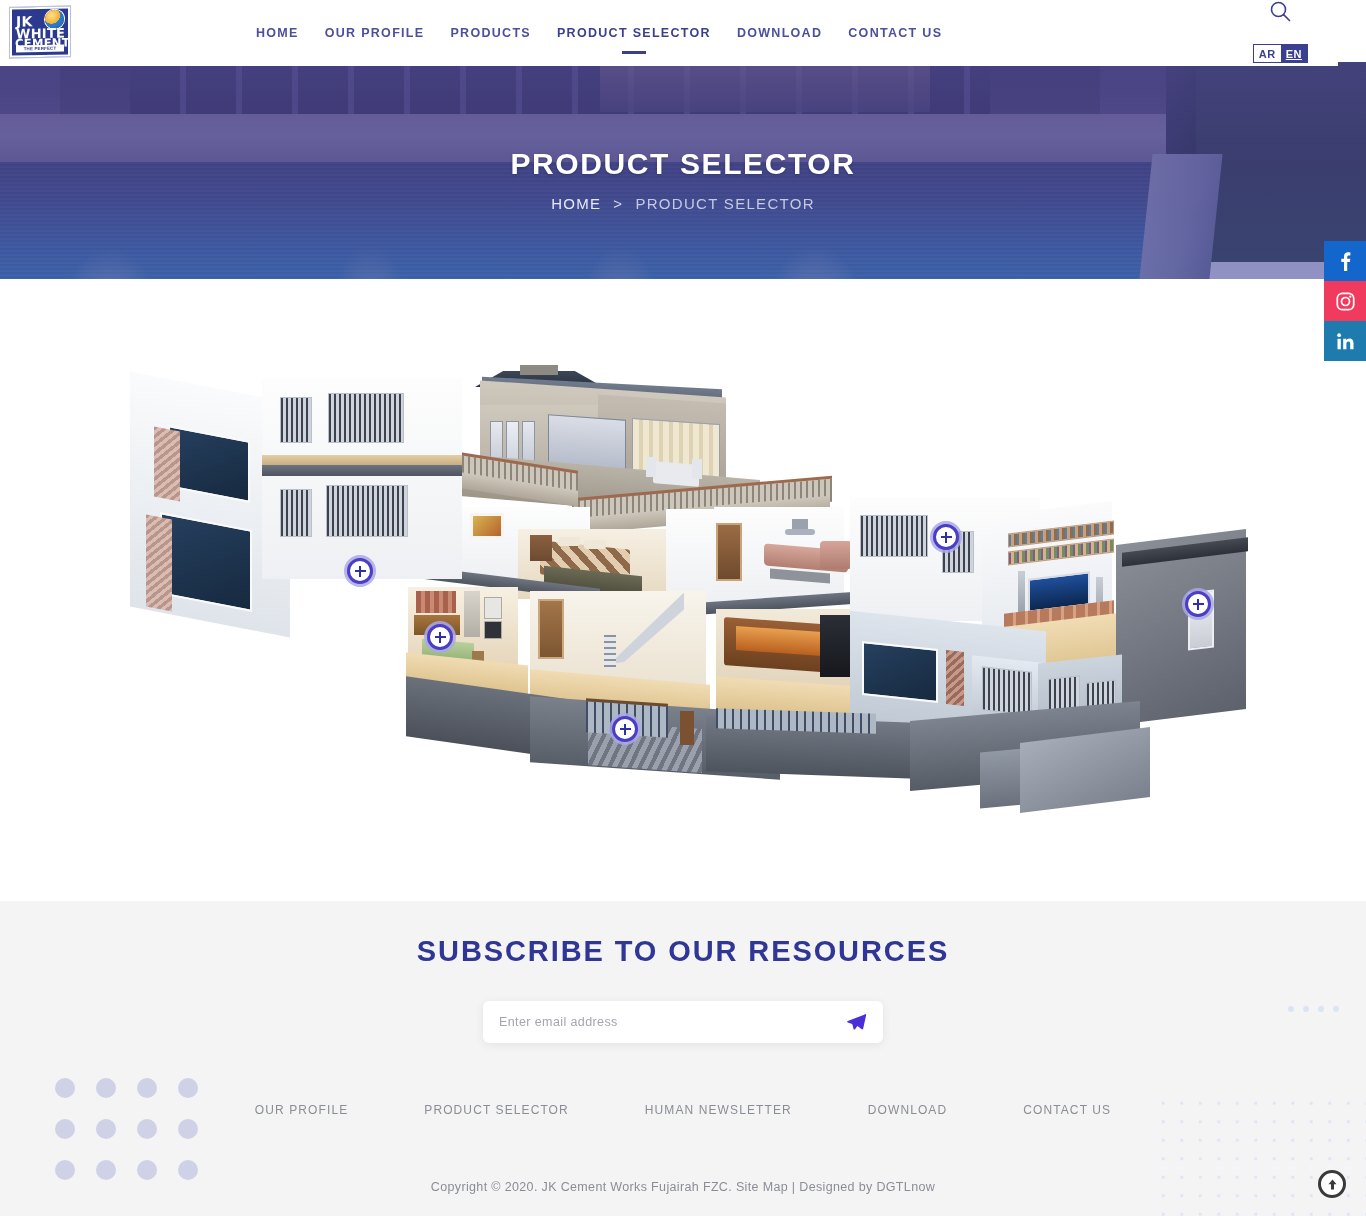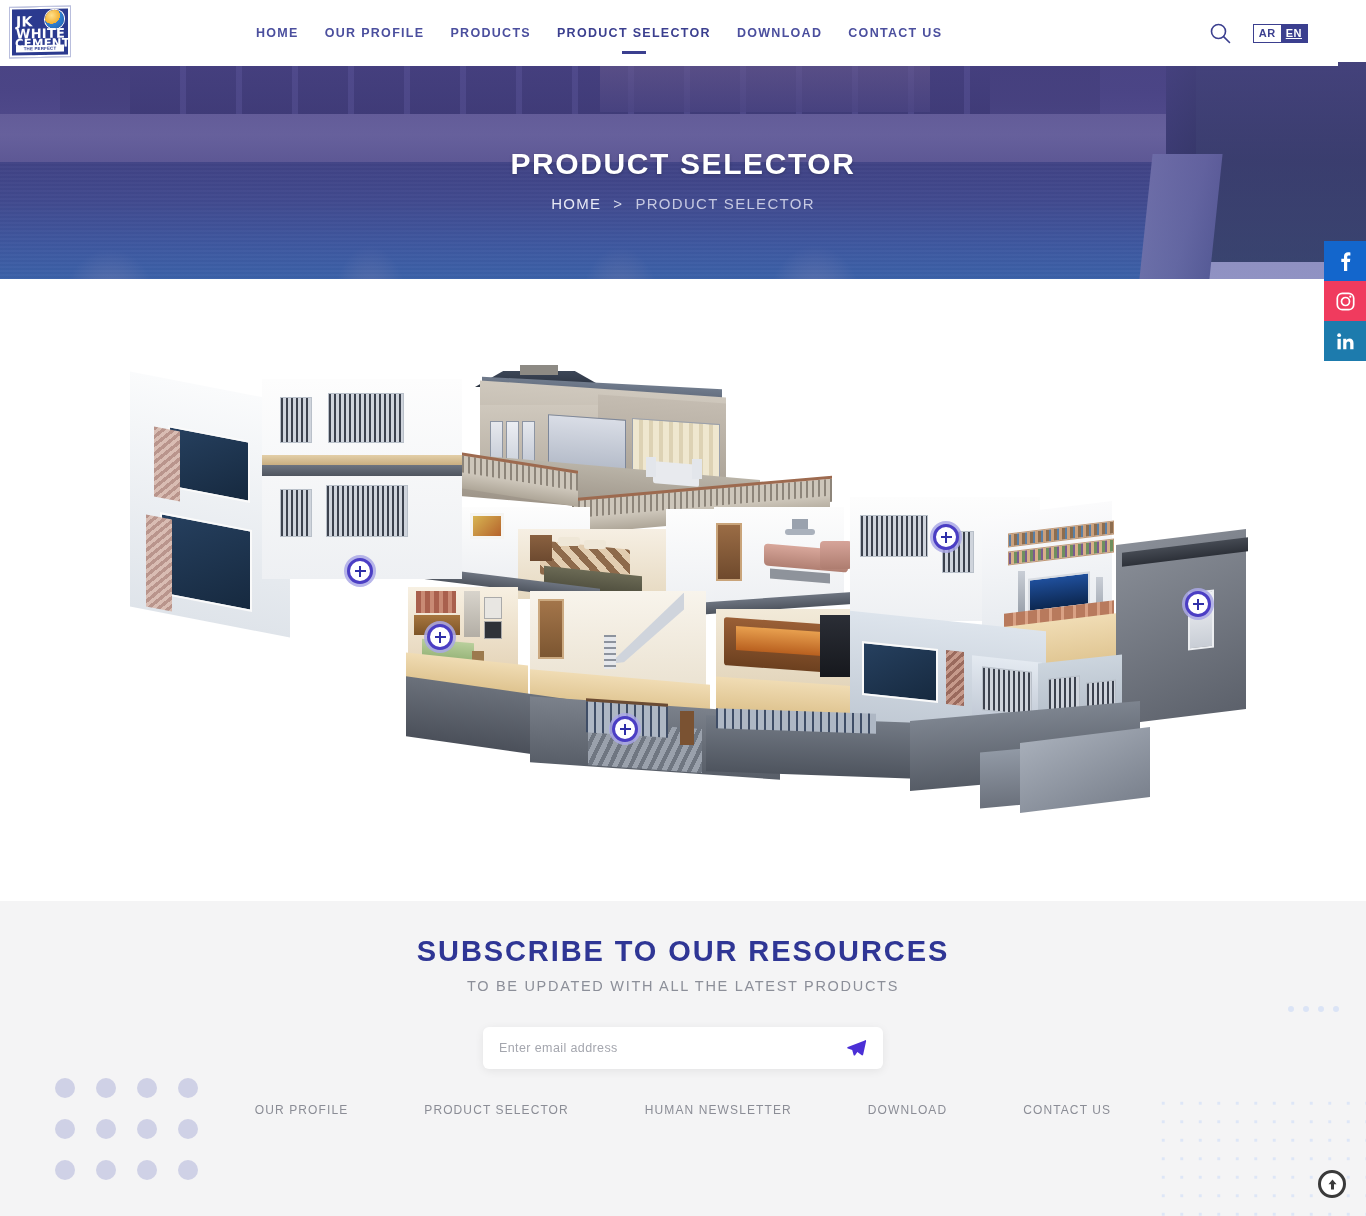--- a/index.html
+++ b/index.html
@@ -57,21 +57,21 @@
     position: relative;
     font-size: 12.5px; font-weight: bold; letter-spacing: 1.3px;
     color: #4b4f9e; text-decoration: none; padding: 0 13px; white-space: nowrap;
   }
   .nav-item.active { color: #3b3f8f; }
   .nav-item.active::after {
     content:""; position:absolute; left:50%; transform:translateX(-50%);
     bottom:-14px; width:24px; height:3px; background:#3b3f8f;
   }
 
-  .header-right { position:absolute; right: 30px; top: 0; height:66px; display:flex; align-items:center; gap:22px; }
+  .header-right { position:absolute; right: 30px; top: 0; height:66px; display:flex; align-items:center; gap:22px;flex-direction:column; }
   .search-btn { width: 22px; height: 22px; position: relative; cursor: pointer; }
   .search-btn svg { display:block; }
   .lang { display:flex; border: 1px solid #3b3f8f; height: 19px; }
   .lang span {
     display:flex; align-items:center; justify-content:center;
     font-size: 11px; font-weight: bold; letter-spacing: .5px;
     padding: 0 5px; min-width: 24px; cursor:pointer;
   }
   .lang .ar { background:#ffffff; color:#3b3f8f; }
   .lang .en { background:#3b3f8f; color:#ffffff;text-decoration:underline; }
@@ -460,21 +460,20 @@
         <div class="hotspot" style="left:492px;top:357px;"></div>
         <div class="hotspot" style="left:813px;top:165px;"></div>
         <div class="hotspot" style="left:1065px;top:232px;"></div>
       </div>
     </div>
   </main>
 
   <footer class="footer">
     <div class="nl">
       <div class="nl-title">SUBSCRIBE TO OUR RESOURCES</div>
-      <div class="nl-sub">TO BE UPDATED WITH ALL THE LATEST PRODUCTS</div>
       <form class="nl-form">
         <input type="text" placeholder="Enter email address" style="">
         <button class="send-btn" type="submit">
           <svg width="22" height="22" viewBox="0 0 22 22">
             <path d="M20.5 3.2 2.8 10.1c-.7.3-.7 1.2 0 1.4l4.4 1.6 1.4 4.9c.2.7 1.1.8 1.5.2l2.3-3.3 4.4 3.3c.5.4 1.3.1 1.4-.6l2.9-13.4c.1-.7-.6-1.3-1.6-1z" fill="#4b2fd6"></path>
           </svg>
         </button>
       </form>
     </div>
 
@@ -515,14 +514,15 @@
   <div class="dots-grid"></div>
 
   <nav class="f-links">
     <a href="#">OUR PROFILE</a>
     <a href="#">PRODUCT SELECTOR</a>
     <a href="#">HUMAN NEWSLETTER</a>
     <a href="#">DOWNLOAD</a>
     <a href="#">CONTACT US</a>
   </nav>
 
+  <div class="copyright">Copyright © 2020. JK Cement Works Fujairah FZC. Site Map | Designed by DGTLnow</div>
 
 </div>
 
 </body></html>

